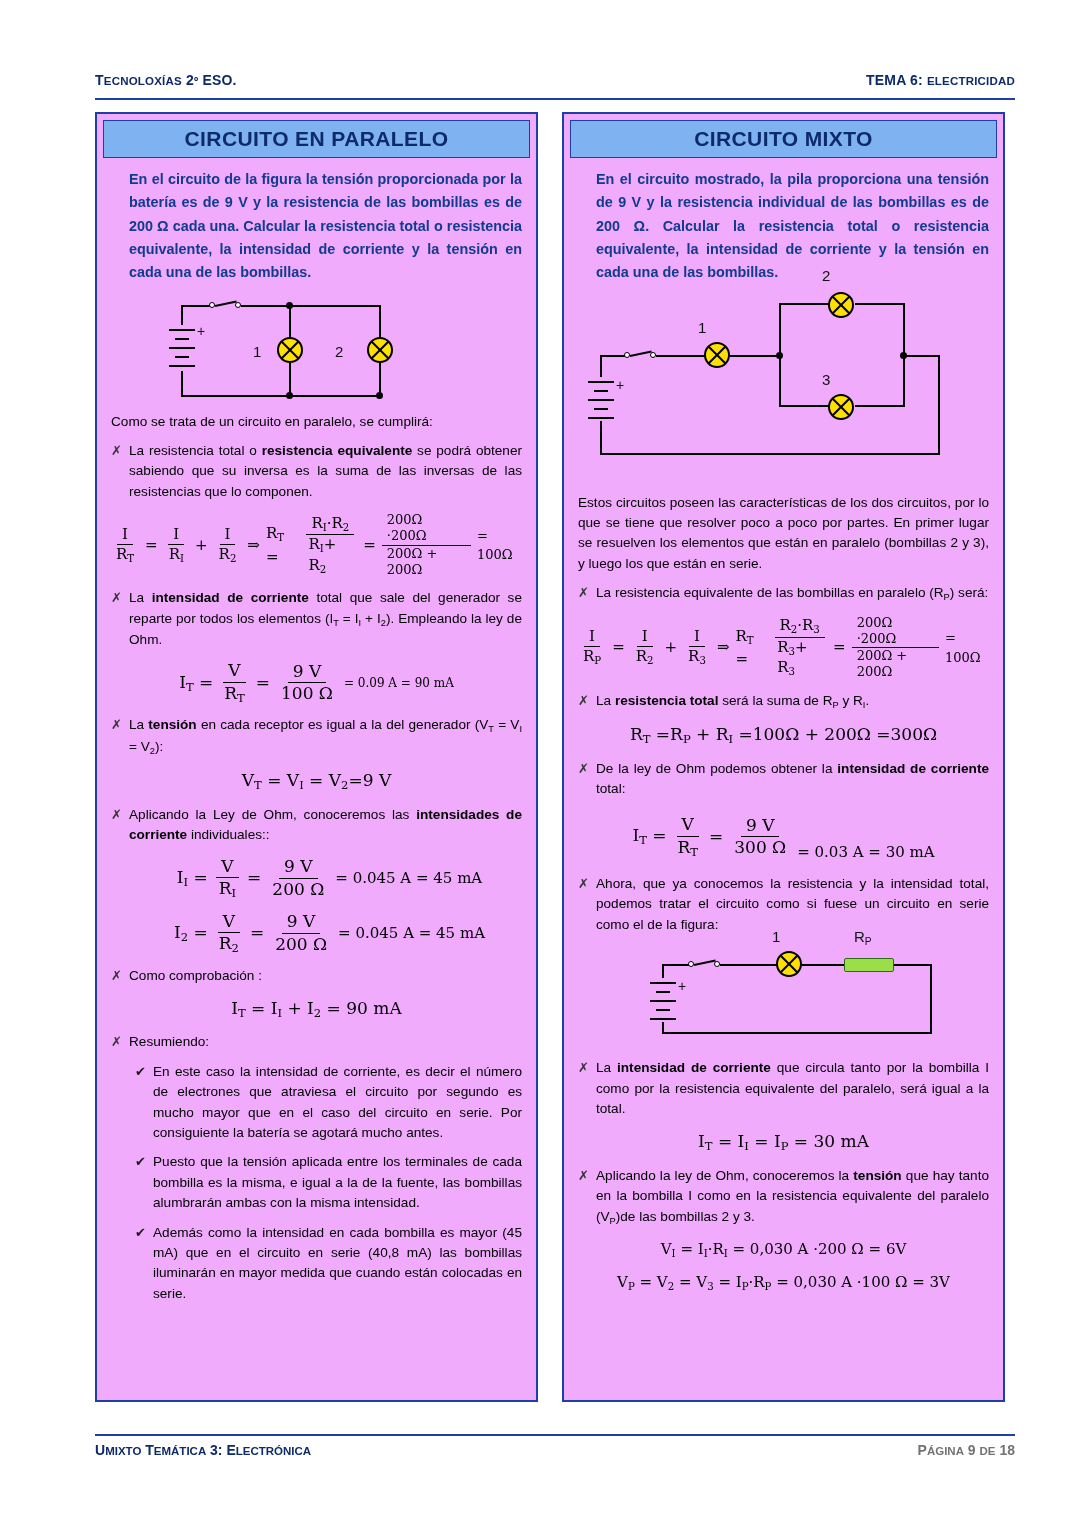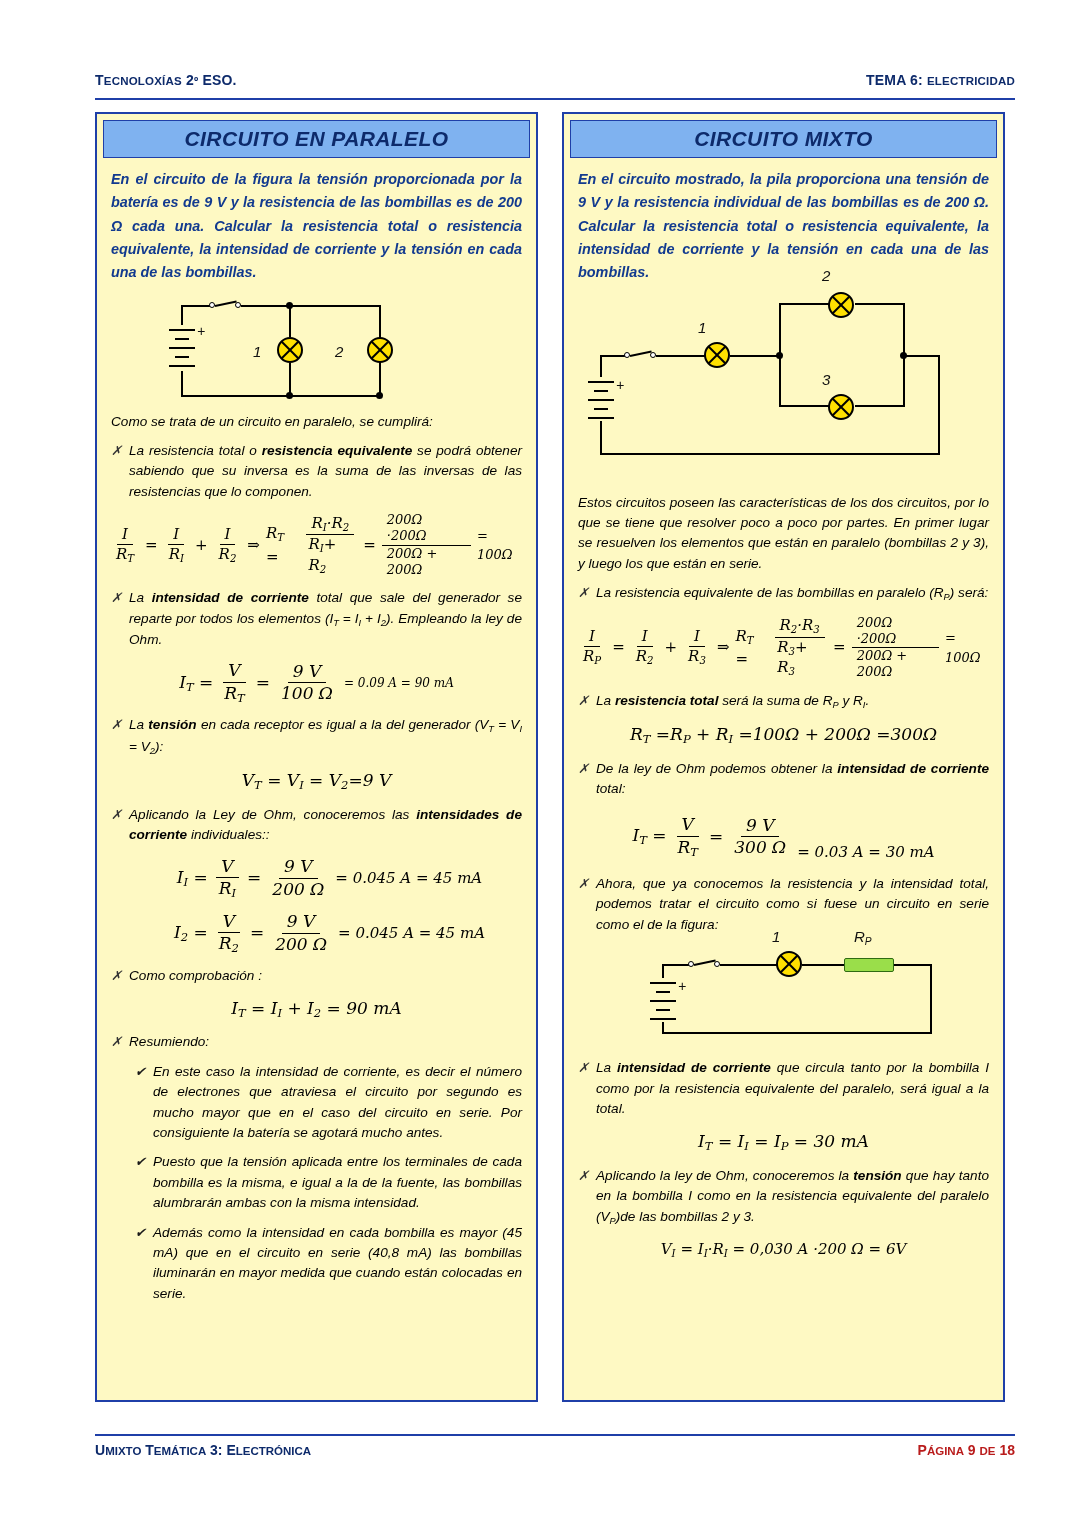--- a/index.html
+++ b/index.html
@@ -32,38 +32,38 @@
   .sc{font-size:11.5px;}
   
   .ftr{
     position:absolute;left:95px;top:1434px;width:920px;height:26px;
     border-top:2px solid #1f3fa8;
   }
   .ftr-left{
     position:absolute;left:0;top:6px;color:#0d2a6b;font-weight:bold;font-size:14px;
   }
   .ftr-right{
-    position:absolute;right:0;top:6px;color:#b91c1c;font-weight:bold;font-size:14px;
+    position:absolute;right:0;top:6px;color:#737373;font-weight:bold;font-size:14px;
   }
   
   .col{
     position:absolute;top:112px;width:443px;height:1290px;
-    border:2px solid #1f3fa8;background:#fef9c3;box-sizing:border-box;font-style:italic;
+    border:2px solid #1f3fa8;background:#f0abfc;box-sizing:border-box;
   }
   .col-left{left:95px;}
   .col-right{left:562px;}
   .title{
     margin:6px 6px 0 6px;height:36px;
     background:#7fb2f0;border:1px solid #1f3fa8;
     display:flex;align-items:center;justify-content:center;
     color:#0d2a6b;font-weight:bold;font-size:21px;letter-spacing:.4px;
   }
   .body{padding:10px 14px 0 14px;font-size:13.6px;line-height:1.5;}
   .intro{
-    color:#123a8f;font-weight:bold;text-align:justify;font-size:14.4px;line-height:1.62;
+    color:#123a8f;font-weight:bold;text-align:justify;font-size:14.4px;line-height:1.62;margin-left:18px;
   }
   p.just{text-align:justify;margin:9px 0;}
   
   .bul{display:flex;margin:9px 0;align-items:flex-start;}
   .bul .mk{width:18px;flex:none;color:#333;font-size:13px;line-height:1.5;}
   .bul .tx{flex:1;text-align:justify;}
   .sub .mk{color:#1a1a1a;}
   .sub{margin-left:24px;}
   b{font-weight:bold;}
   
@@ -433,20 +433,21 @@
       </div>
 
       <div class="eqline">I<sub>T</sub> = I<sub>I</sub> = I<sub>P</sub> = 30 mA</div>
 
       <div class="bul">
         <div class="mk">✗</div>
         <div class="tx">Aplicando la ley de Ohm, conoceremos la <b>tensión</b> que hay tanto en la bombilla I como en la resistencia equivalente del paralelo (V<sub>P</sub>)de las bombillas 2 y 3.</div>
       </div>
 
       <div class="eqline" style="font-size:15px;">V<sub>I</sub> = I<sub>I</sub>·R<sub>I</sub> = 0,030 A ·200 Ω = 6V</div>
+      <div class="eqline" style="font-size:15px;">V<sub>P</sub> = V<sub>2</sub> = V<sub>3</sub> = I<sub>P</sub>·R<sub>P</sub> = 0,030 A ·100 Ω = 3V</div>
 
     </div>
   </div>
 
   <div class="ftr">
     <div class="ftr-left">
       U<span class="sc">MIXTO</span> T<span class="sc">EMÁTICA</span> 3: E<span class="sc">LECTRÓNICA</span>
     </div>
     <div class="ftr-right">
       P<span class="sc">ÁGINA</span> 9 <span class="sc">DE</span> 18

